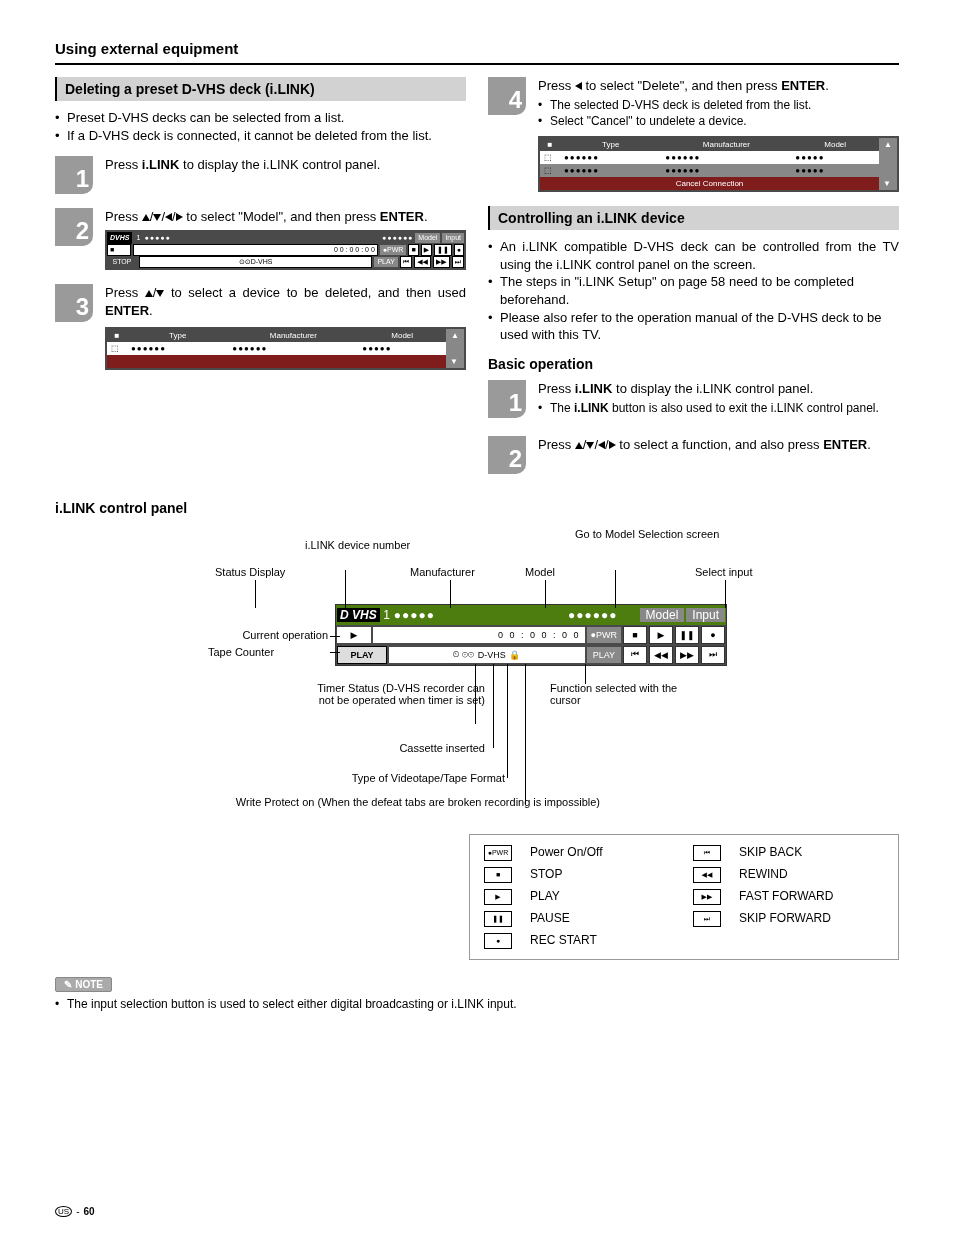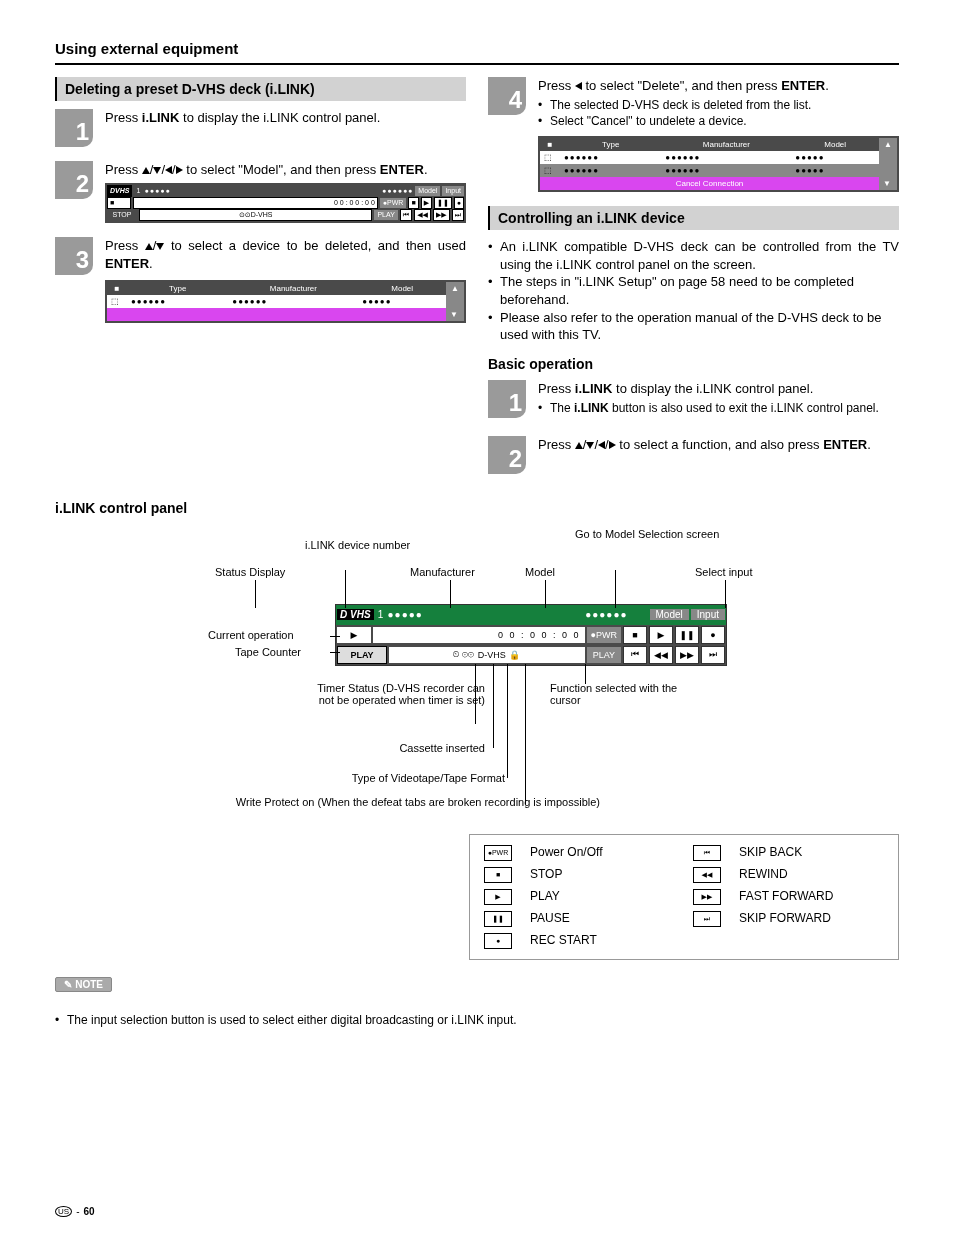--- a/index.html
+++ b/index.html
@@ -13,21 +13,21 @@
   .bul li{font-size:13px;position:relative;padding-left:12px;line-height:1.35}
   .bul li::before{content:"•";position:absolute;left:0}
   .step{display:flex;align-items:flex-start;gap:12px;margin-bottom:14px}
   .step-tab{width:38px;height:38px;background:#9a9a9a;color:#fff;font-size:24px;font-weight:bold;display:flex;align-items:flex-end;justify-content:flex-end;padding:0 4px 1px 0;box-sizing:border-box;border-radius:0 0 10px 0;flex-shrink:0}
   .step-body{flex:1;font-size:13px;line-height:1.4;text-align:justify}
   .bold{font-weight:bold}
   .osd{background:#4a4a4a;color:#fff;font-size:9px;padding:2px;margin-top:6px}
   .osd table{width:100%;border-collapse:collapse}
   .osd th{background:#4a4a4a;color:#fff;font-weight:normal;font-size:8px;padding:1px 4px;text-align:center}
   .osd td{background:#fff;color:#000;padding:1px 4px;font-size:8px}
-  .osd-dark td{background:#d946ef;color:#fff}
+  .osd-dark td{background:#7f1d1d;color:#fff}
   .sub-bul{list-style:none;padding:0;margin:2px 0 6px 0}
   .sub-bul li{font-size:12px;position:relative;padding-left:12px;line-height:1.35}
   .sub-bul li::before{content:"•";position:absolute;left:0}
   .h4{font-weight:bold;font-size:14px;margin:12px 0 8px 0}
   .note-badge{display:inline-block;border:1px solid #888;background:#aaa;color:#fff;font-size:10px;font-weight:bold;padding:1px 8px;border-radius:2px}
   .legend{border:1px solid #999;padding:10px 14px;font-size:12px;display:grid;grid-template-columns:auto 1fr auto 1fr;gap:6px 18px;width:400px;margin-left:auto}
   .legend .ic{width:26px;height:14px;border:1px solid #000;display:inline-flex;align-items:center;justify-content:center;font-size:7px;background:#fff;position:relative}
   .footer{position:absolute;bottom:18px;left:55px;font-size:10px;display:flex;align-items:center;gap:4px}
   .us{border:1px solid #000;border-radius:50%;padding:0 2px;font-size:8px}
   .tri{display:inline-block;width:0;height:0}
@@ -51,20 +51,24 @@
 <body>
 
 <div class="page">
   <div class="title">Using external equipment</div>
   <hr class="hr">
 
   <div class="cols">
 
     <div class="col">
       <div class="section-box">Deleting a preset D-VHS deck (i.LINK)</div>
+      <ul class="bul">
+        <li>Preset D-VHS decks can be selected from a list.</li>
+        <li>If a D-VHS deck is connected, it cannot be deleted from the list.</li>
+      </ul>
 
       <div class="step">
         <div class="step-tab">1</div>
         <div class="step-body">
           <span>Press </span><span class="bold">i.LINK</span><span> to display the i.LINK control panel.</span>
         </div>
       </div>
 
       <div class="step">
         <div class="step-tab">2</div>
@@ -210,25 +214,25 @@
   <div class="h4">i.LINK control panel</div>
   <div class="ctrl-panel-diagram">
 
     <div class="cp-lbl" style="left:160px;top:42px">Status Display</div>
     <div class="cp-lbl" style="left:250px;top:15px;width:60px;text-align:center">i.LINK device number</div>
     <div class="cp-lbl" style="left:355px;top:42px">Manufacturer</div>
     <div class="cp-lbl" style="left:470px;top:42px">Model</div>
     <div class="cp-lbl" style="left:520px;top:4px;width:80px;text-align:center">Go to Model Selection screen</div>
     <div class="cp-lbl" style="left:640px;top:42px">Select input</div>
 
-    <div class="cp-lbl" style="left:153px;top:105px;width:120px">Current operation</div>
-    <div class="cp-lbl" style="left:153px;top:122px;text-align:center;width:120px">Tape Counter</div>
+    <div class="cp-lbl" style="left:153px;top:105px;text-align:right;width:120px">Current operation</div>
+    <div class="cp-lbl" style="left:153px;top:122px;text-align:left;width:120px">Tape Counter</div>
 
     <div class="cp-box">
-      <div class="cp-row" style="background:#15803d;color:#fff;font-size:10px">
+      <div class="cp-row" style="background:#4d7c0f;color:#fff;font-size:12px">
         <span style="background:#000;padding:0 3px;font-style:italic;font-weight:bold">D <span>VHS</span></span>
         <span style="width:10px;text-align:center">1</span>
         <span class="dots" style="flex:1"></span>
         <span class="dots6" style="margin-right:20px"></span>
         <span style="background:#888;padding:0 6px">Model</span>
         <span style="background:#888;padding:0 6px">Input</span>
       </div>
       <div class="cp-row" style="font-size:9px">
         <span style="background:#fff;color:#000;width:34px;height:16px;display:inline-flex;align-items:center;justify-content:center">▶</span>
         <span style="background:#fff;color:#000;flex:1;height:16px;display:inline-flex;align-items:center;justify-content:flex-end;padding-right:4px;letter-spacing:2px">0 0 : 0 0 : 0 0</span>
@@ -290,21 +294,21 @@
     <span class="ic">⏭</span>
       <span>SKIP FORWARD</span>
     <span class="ic">●</span>
       <span>REC START</span>
     <span></span>
       <span></span>
   </div>
 
   <div style="margin-top:14px">
     <span class="note-badge">✎ <span>NOTE</span></span>
-    <ul class="sub-bul" style="margin-top:20px">
+    <ul class="sub-bul" style="margin-top:4px">
       <li>The input selection button is used to select either digital broadcasting or i.LINK input.</li>
     </ul>
   </div>
 
   <div class="footer">
     <span class="us">US</span>
     <span>-</span>
       <span class="bold">60</span>
   </div>
 </div>

